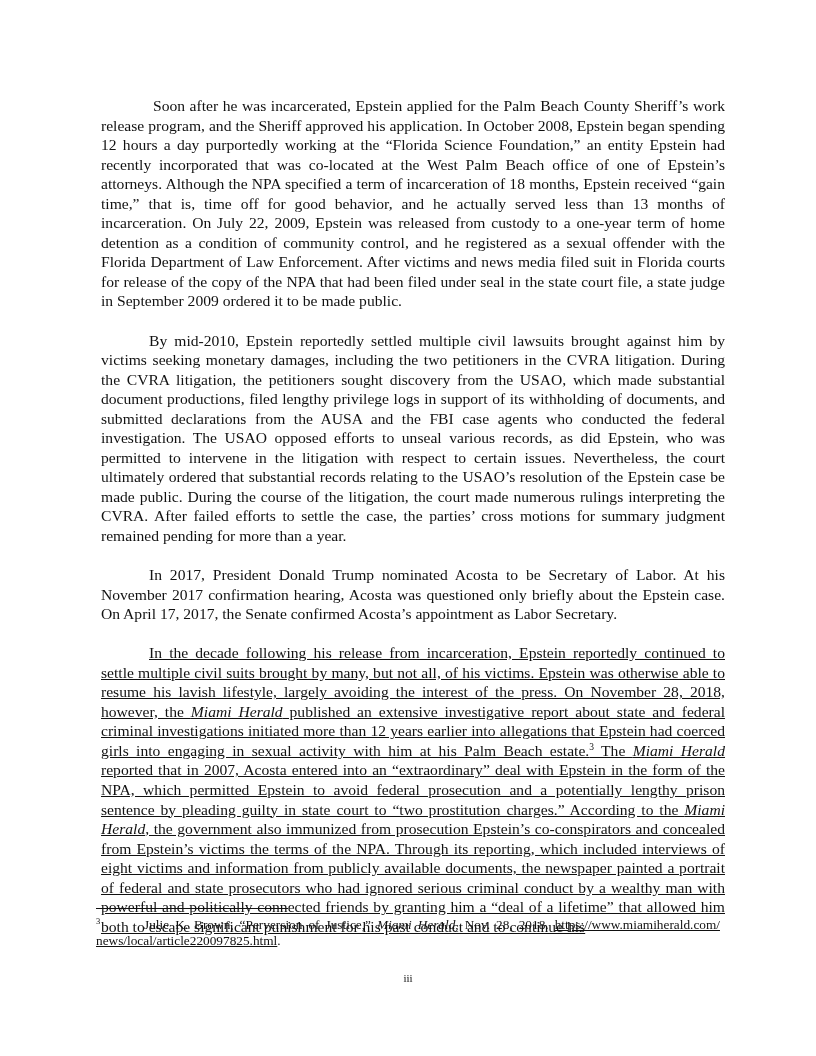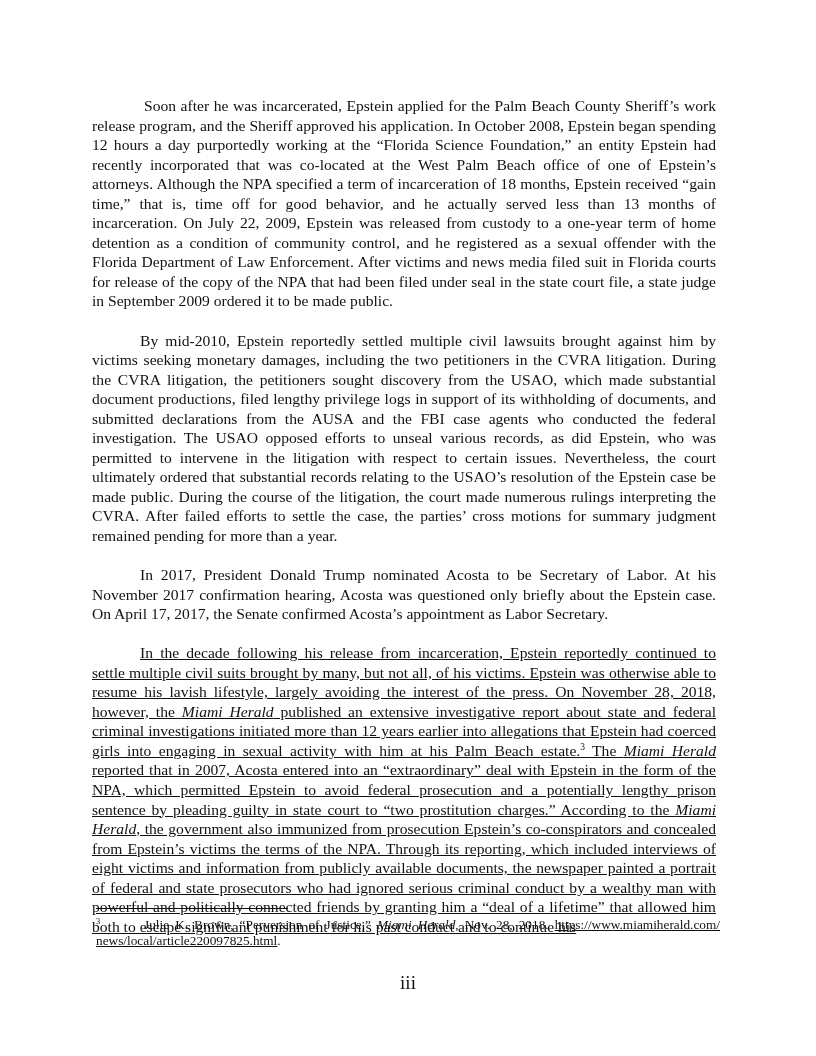--- a/index.html
+++ b/index.html
@@ -1,37 +1,37 @@
 <!DOCTYPE html>
 <html><head>
 <meta charset="utf-8">
 <style>
   html, body { margin: 0; padding: 0; background: #ffffff; }
   body { width: 816px; height: 1056px; position: relative; overflow: hidden; }
   .page {
-    position: absolute; left: 92px; top: 96px; width: 624px;
+    position: absolute; left: 101px; top: 96px; width: 624px;
     font-family: "Liberation Serif", serif; font-size: 15.6px; line-height: 19.55px;
     color: #111111;
   }
   .para { margin: 0 0 19.5px 0; text-align: justify; text-indent: 48px; hyphens: none; }
   .para.first { text-indent: 52px; }
   .para:last-child { margin-bottom: 16px; text-decoration: underline; }
   .para .run.italic, .fn .run.italic { font-style: italic; }
   .run.sup { font-size: 9.5px; vertical-align: 6px; line-height: 0; }
   .run.link { text-decoration: underline; color: #111111; }
   .footnotes {
     position: absolute; left: 96px; top: 908px; width: 624px;
     font-family: "Liberation Serif", serif; font-size: 13.3px; line-height: 16px; color: #111111;
   }
   .fn-rule { width: 192px; height: 0; border-top: 1px solid #111111; margin-bottom: 8px; }
   .fn { margin: 0; text-align: justify; }
   .fn-mark { font-size: 8.5px; vertical-align: 5px; line-height: 0; display: inline-block; width: 48px; }
   .page-number {
     position: absolute; left: 0; width: 816px; top: 972px; text-align: center;
-    font-family: "Liberation Serif", serif; font-size: 19px; color: #111111;
+    font-family: "Liberation Serif", serif; font-size: 11px; color: #111111;
   }
 </style>
 </head>
 <body>
 
 <div class="page">
   <p class="para first"><span class="run normal">Soon after he was incarcerated, Epstein applied for the Palm Beach County Sheriff’s work release program, and the Sheriff approved his application.  In October 2008, Epstein began spending 12 hours a day purportedly working at the “Florida Science Foundation,” an entity Epstein had recently incorporated that was co-located at the West Palm Beach office of one of Epstein’s attorneys.  Although the NPA specified a term of incarceration of 18 months, Epstein received “gain time,” that is, time off for good behavior, and he actually served less than 13 months of incarceration.  On July 22, 2009, Epstein was released from custody to a one-year term of home detention as a condition of community control, and he registered as a sexual offender with the Florida Department of Law Enforcement.  After victims and news media filed suit in Florida courts for release of the copy of the NPA that had been filed under seal in the state court file, a state judge in September 2009 ordered it to be made public.</span></p>
   <p class="para"><span class="run normal">By mid-2010, Epstein reportedly settled multiple civil lawsuits brought against him by victims seeking monetary damages, including the two petitioners in the CVRA litigation.  During the CVRA litigation, the petitioners sought discovery from the USAO, which made substantial document productions, filed lengthy privilege logs in support of its withholding of documents, and submitted declarations from the AUSA and the FBI case agents who conducted the federal investigation.  The USAO opposed efforts to unseal various records, as did Epstein, who was permitted to intervene in the litigation with respect to certain issues.  Nevertheless, the court ultimately ordered that substantial records relating to the USAO’s resolution of the Epstein case be made public.  During the course of the litigation, the court made numerous rulings interpreting the CVRA.  After failed efforts to settle the case, the parties’ cross motions for summary judgment remained pending for more than a year.</span></p>
   <p class="para"><span class="run normal">In 2017, President Donald Trump nominated Acosta to be Secretary of Labor.  At his November 2017 confirmation hearing, Acosta was questioned only briefly about the Epstein case.  On April 17, 2017, the Senate confirmed Acosta’s appointment as Labor Secretary.</span></p>
   <p class="para"><span class="run normal">In the decade following his release from incarceration, Epstein reportedly continued to settle multiple civil suits brought by many, but not all, of his victims.  Epstein was otherwise able to resume his lavish lifestyle, largely avoiding the interest of the press.  On November 28, 2018, however, the </span><span class="run italic">Miami Herald</span><span class="run normal"> published an extensive investigative report about state and federal criminal investigations initiated more than 12 years earlier into allegations that Epstein had coerced girls into engaging in sexual activity with him at his Palm Beach estate.</span><span class="run sup">3</span><span class="run normal">  The </span><span class="run italic">Miami Herald</span><span class="run normal"> reported that in 2007, Acosta entered into an “extraordinary” deal with Epstein in the form of the NPA, which permitted Epstein to avoid federal prosecution and a potentially lengthy prison sentence by pleading guilty in state court to “two prostitution charges.”  According to the </span><span class="run italic">Miami Herald</span><span class="run normal">, the government also immunized from prosecution Epstein’s co-conspirators and concealed from Epstein’s victims the terms of the NPA.  Through its reporting, which included interviews of eight victims and information from publicly available documents, the newspaper painted a portrait of federal and state prosecutors who had ignored serious criminal conduct by a wealthy man with powerful and politically connected friends by granting him a “deal of a lifetime” that allowed him both to escape significant punishment for his past conduct and to continue his</span></p>

